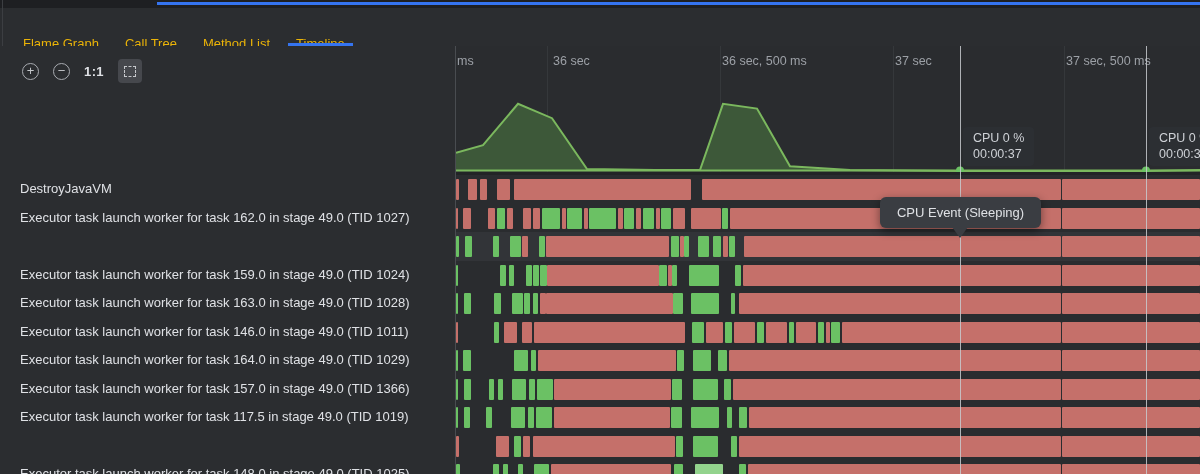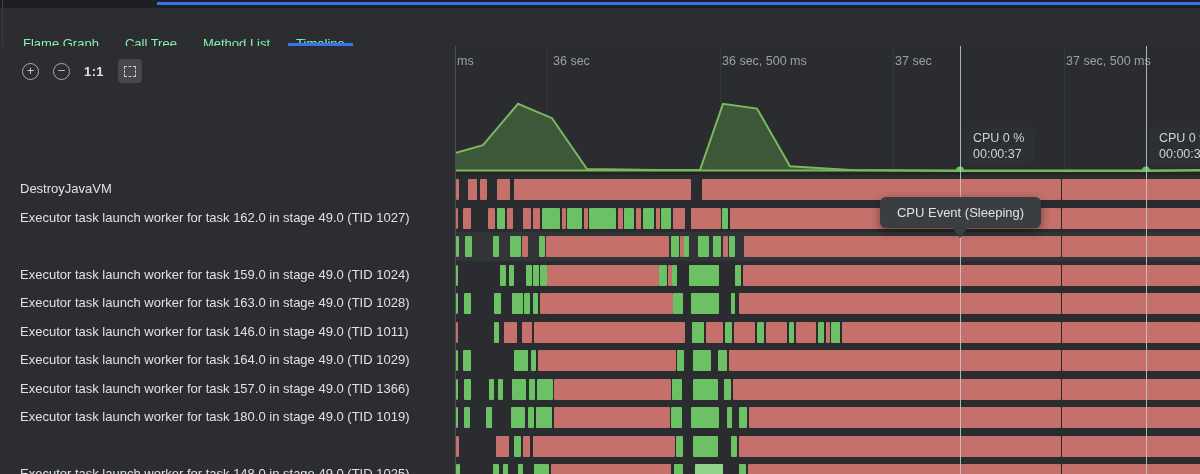--- a/index.html
+++ b/index.html
@@ -5,21 +5,21 @@
   * { margin:0; padding:0; box-sizing:border-box; }
   html,body { width:1200px; height:474px; }
   body { position:relative; background:#2b2d30; overflow:hidden;
          font-family:"Liberation Sans",sans-serif; color:#dfe1e5; }
 
   .top-strip { position:absolute; left:0; top:0; width:1200px; height:8px; background:#1e1f22; }
   .top-accent { position:absolute; left:157px; top:2px; height:3px; width:1043px; background:#3574f0; }
   .left-edge { position:absolute; left:2px; top:0; width:1px; height:474px; background:#3c3e42; }
 
   .tab-bar { position:absolute; left:0; top:8px; width:1200px; height:38px; display:flex; padding-left:10px; }
-  .tab { position:relative; display:flex; align-items:center; padding:0 13px; font-size:13px; color:#86efac;margin-top:32px; }
+  .tab { position:relative; display:flex; align-items:center; padding:0 13px; font-size:13px; color:#eab308;margin-top:32px; }
   .tab.selected::after { content:""; position:absolute; left:5px; right:5px; bottom:0; height:3px; background:#3574f0; }
 
   .content { position:absolute; left:0; top:46px; width:1200px; height:428px; }
   .left-panel { position:absolute; left:0; top:0; width:456px; height:428px; background:#2b2d30;
                 border-right:1px solid #494c50; overflow:hidden; }
   .toolbar { position:absolute; left:22px; top:12px; height:26px; display:flex; align-items:center; gap:14px; }
   .circle-btn { width:17px; height:17px; border:1.4px solid #a8abb0; border-radius:50%;
                 color:#c6c9cd; font-size:13px; display:flex; align-items:center; justify-content:center;
                 padding-bottom:1px; }
   .ratio { font-size:13px; font-weight:700; color:#dfe1e5; letter-spacing:.4px; }
@@ -81,21 +81,21 @@
         <div class="fit-inner"></div>
       </div>
     </div>
   <div class="name-row" style="top: 129px;">DestroyJavaVM</div>
       <div class="name-row" style="top: 157.5px;">Executor task launch worker for task 162.0 in stage 49.0 (TID 1027)</div>
       <div class="name-row" style="top: 214.5px;">Executor task launch worker for task 159.0 in stage 49.0 (TID 1024)</div>
       <div class="name-row" style="top: 243px;">Executor task launch worker for task 163.0 in stage 49.0 (TID 1028)</div>
       <div class="name-row" style="top: 271.5px;">Executor task launch worker for task 146.0 in stage 49.0 (TID 1011)</div>
       <div class="name-row" style="top: 300px;">Executor task launch worker for task 164.0 in stage 49.0 (TID 1029)</div>
       <div class="name-row" style="top: 328.5px;">Executor task launch worker for task 157.0 in stage 49.0 (TID 1366)</div>
-      <div class="name-row" style="top: 357px;">Executor task launch worker for task 180.0 in stage 49.0 (TID 1019)</div>
+      <div class="name-row" style="top: 357px;">Executor task launch worker for task 117.5 in stage 49.0 (TID 1019)</div>
       <div class="name-row" style="top: 414px;">Executor task launch worker for task 148.0 in stage 49.0 (TID 1025)</div>
     </div>
 
   <div class="timeline" id="timeline">
     <div class="tooltip" id="tooltip" style="left: 424px; top: 151px; width: 161px;">
       <span>CPU Event (Sleeping)</span>
     </div>
     <div class="tooltip-arrow" id="tooltip-arrow" style="left: 496px; top: 181px;"></div>
   <div class="axis-label" style="left: -67px;">35 sec, 500 ms</div>
       <div class="gridline" style="left: 91px;"></div>

